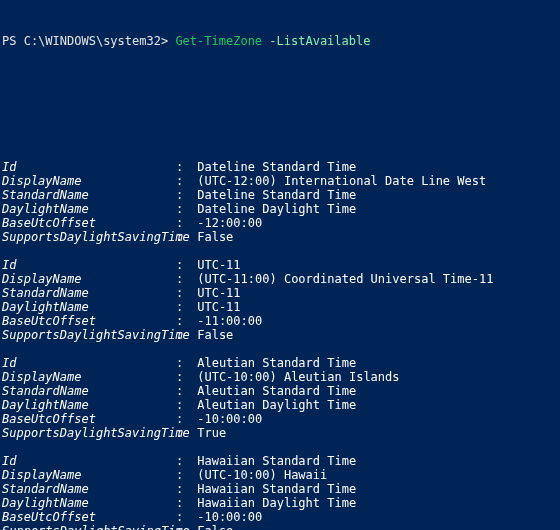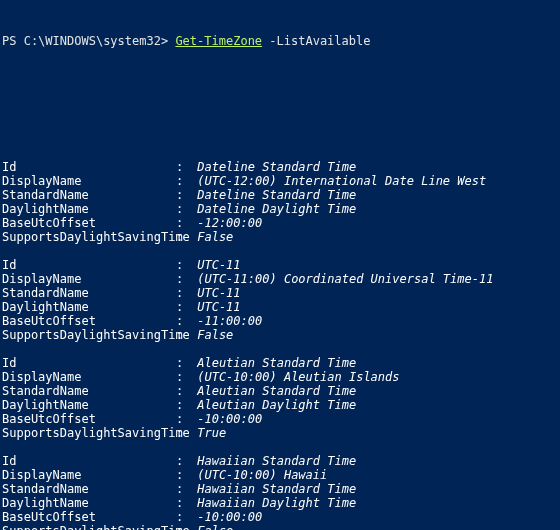--- a/index.html
+++ b/index.html
@@ -15,26 +15,26 @@
     overflow: hidden;
   }
   .terminal {
     padding: 6px 0 6px 2px;
     white-space: pre;
   }
   .row {
     display: block;
   }
   .prompt { color: #e5e5e5; }
-  .cmd { color: #bef264; text-decoration: underline; }
-  .param { color: #e5e5e5; }
+  .cmd { color: #22c55e; }
+  .param { color: #86efac; }
   .blankline { height: 14px; }
-  .field { display: inline-block; width: 174px; }
+  .field { display: inline-block; width: 174px; font-style: italic; }
   .colon { display: inline-block; width: 14px; }
-  .value { display: inline; font-style: italic; }
+  .value { display: inline; }
 </style>
 </head>
 <body>
 
 <div class="terminal">
   <span class="row"><span class="prompt">PS C:\WINDOWS\system32&gt; </span><span class="cmd">Get-TimeZone</span><span class="param"> -ListAvailable</span></span>
   <div class="blankline"></div>
   <div class="blankline"></div>
   <div id="output"><span class="row"><span class="field">Id</span><span class="colon">:</span><span class="value"> Dateline Standard Time</span></span><span class="row"><span class="field">DisplayName</span><span class="colon">:</span><span class="value"> (UTC-12:00) International Date Line West</span></span><span class="row"><span class="field">StandardName</span><span class="colon">:</span><span class="value"> Dateline Standard Time</span></span><span class="row"><span class="field">DaylightName</span><span class="colon">:</span><span class="value"> Dateline Daylight Time</span></span><span class="row"><span class="field">BaseUtcOffset</span><span class="colon">:</span><span class="value"> -12:00:00</span></span><span class="row"><span class="field">SupportsDaylightSavingTime</span><span class="colon">:</span><span class="value"> False</span></span><div class="blankline"></div><span class="row"><span class="field">Id</span><span class="colon">:</span><span class="value"> UTC-11</span></span><span class="row"><span class="field">DisplayName</span><span class="colon">:</span><span class="value"> (UTC-11:00) Coordinated Universal Time-11</span></span><span class="row"><span class="field">StandardName</span><span class="colon">:</span><span class="value"> UTC-11</span></span><span class="row"><span class="field">DaylightName</span><span class="colon">:</span><span class="value"> UTC-11</span></span><span class="row"><span class="field">BaseUtcOffset</span><span class="colon">:</span><span class="value"> -11:00:00</span></span><span class="row"><span class="field">SupportsDaylightSavingTime</span><span class="colon">:</span><span class="value"> False</span></span><div class="blankline"></div><span class="row"><span class="field">Id</span><span class="colon">:</span><span class="value"> Aleutian Standard Time</span></span><span class="row"><span class="field">DisplayName</span><span class="colon">:</span><span class="value"> (UTC-10:00) Aleutian Islands</span></span><span class="row"><span class="field">StandardName</span><span class="colon">:</span><span class="value"> Aleutian Standard Time</span></span><span class="row"><span class="field">DaylightName</span><span class="colon">:</span><span class="value"> Aleutian Daylight Time</span></span><span class="row"><span class="field">BaseUtcOffset</span><span class="colon">:</span><span class="value"> -10:00:00</span></span><span class="row"><span class="field">SupportsDaylightSavingTime</span><span class="colon">:</span><span class="value"> True</span></span><div class="blankline"></div><span class="row"><span class="field">Id</span><span class="colon">:</span><span class="value"> Hawaiian Standard Time</span></span><span class="row"><span class="field">DisplayName</span><span class="colon">:</span><span class="value"> (UTC-10:00) Hawaii</span></span><span class="row"><span class="field">StandardName</span><span class="colon">:</span><span class="value"> Hawaiian Standard Time</span></span><span class="row"><span class="field">DaylightName</span><span class="colon">:</span><span class="value"> Hawaiian Daylight Time</span></span><span class="row"><span class="field">BaseUtcOffset</span><span class="colon">:</span><span class="value"> -10:00:00</span></span><span class="row"><span class="field">SupportsDaylightSavingTime</span><span class="colon">:</span><span class="value"> False</span></span></div>
 </div>

